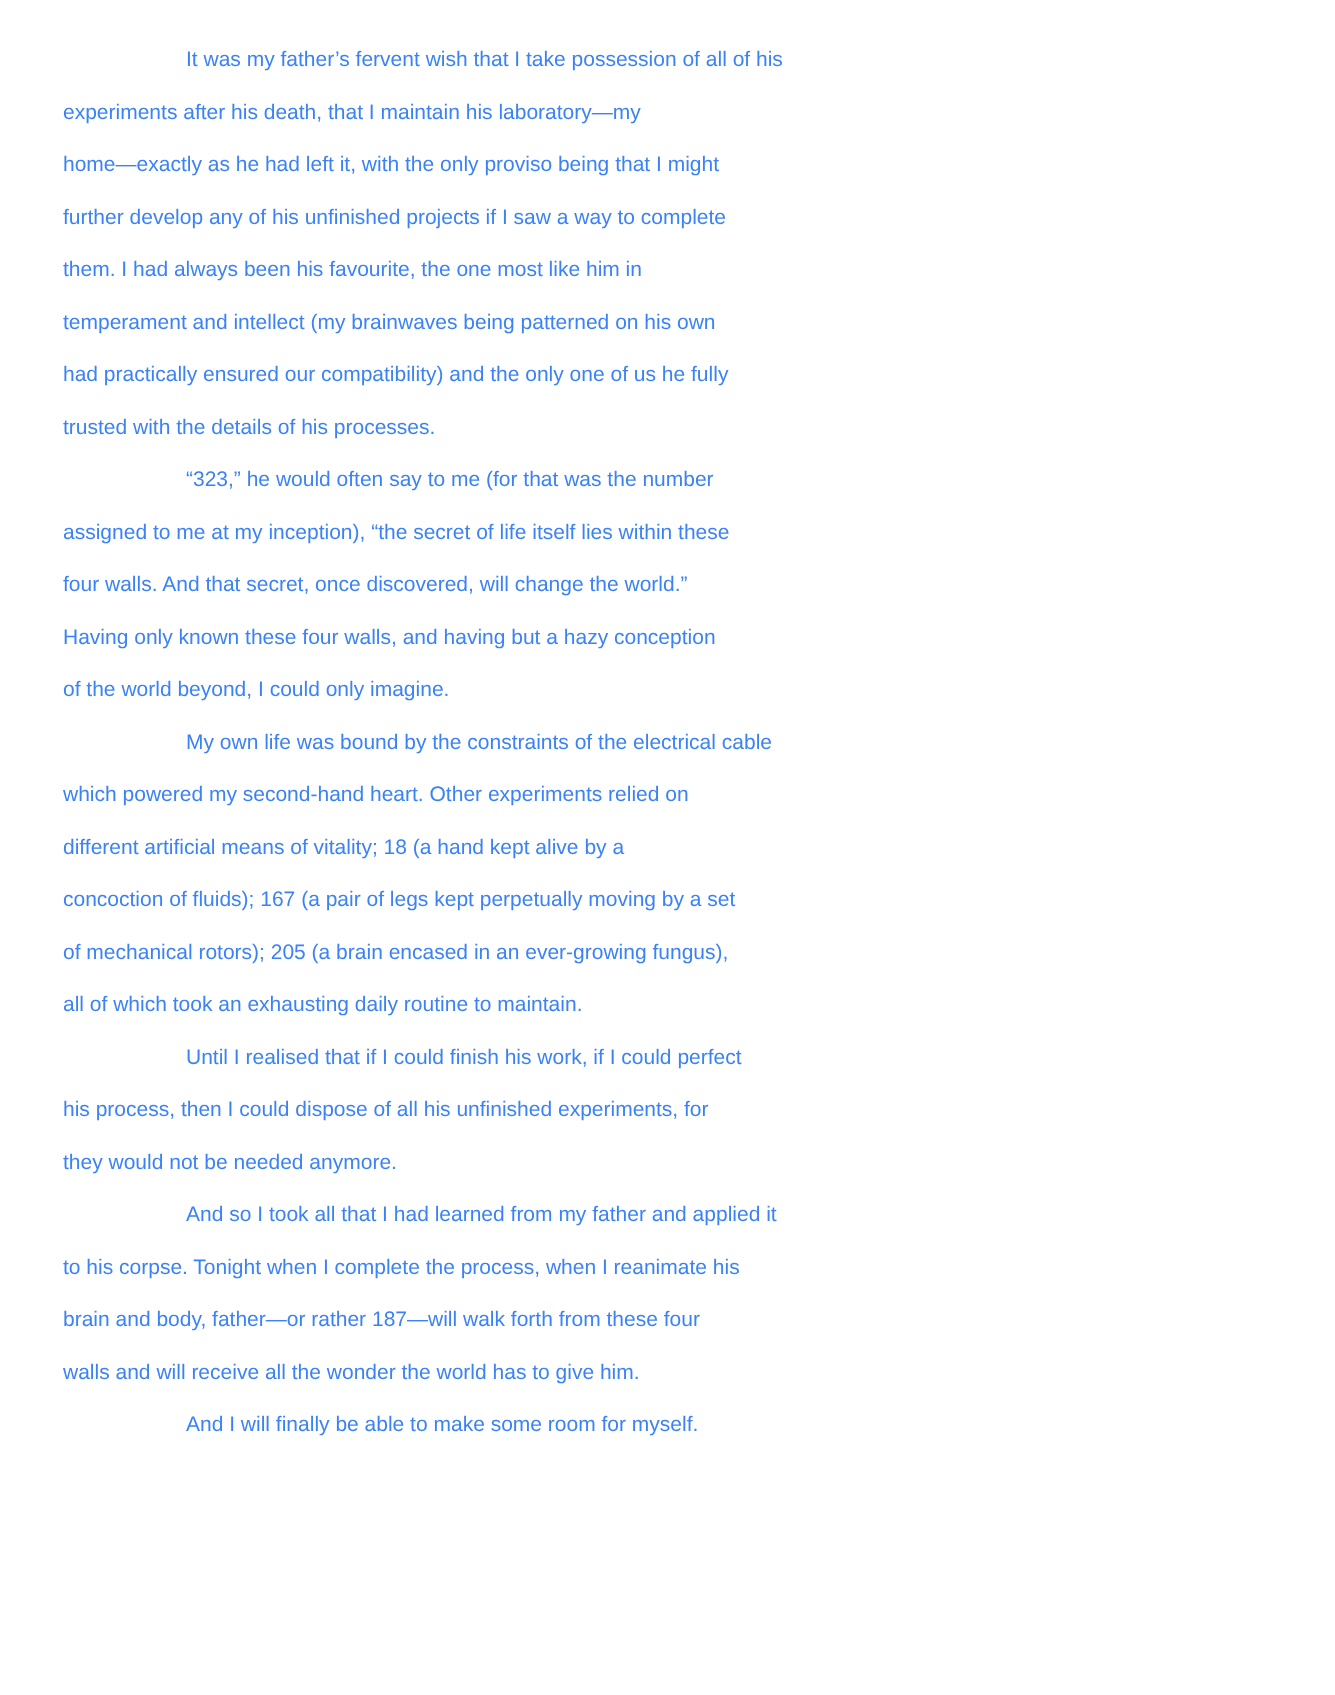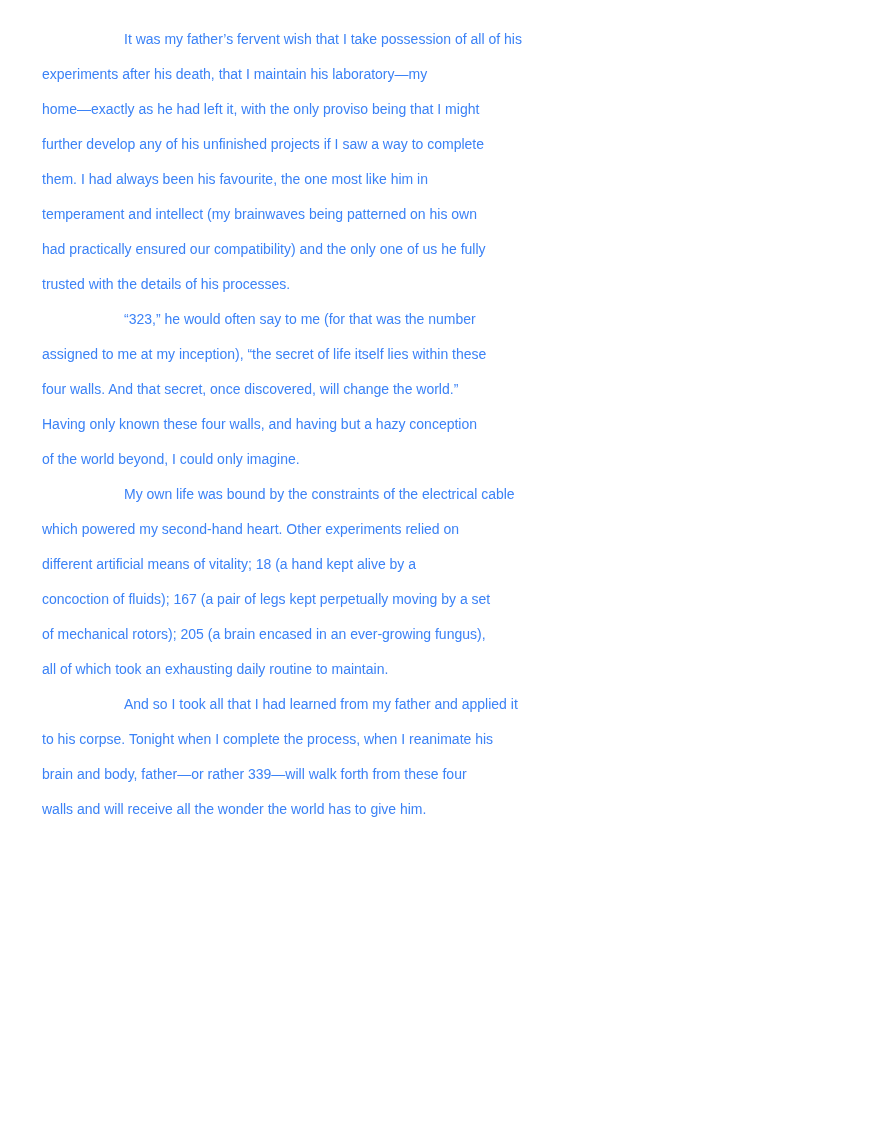--- a/index.html
+++ b/index.html
@@ -46,18 +46,22 @@
 assigned to me at my inception), “the secret of life itself lies within these
 four walls. And that secret, once discovered, will change the world.”
 Having only known these four walls, and having but a hazy conception
 of the world beyond, I could only imagine.</p>
     <p class="para">My own life was bound by the constraints of the electrical cable
 which powered my second-hand heart. Other experiments relied on
 different artificial means of vitality; 18 (a hand kept alive by a
 concoction of fluids); 167 (a pair of legs kept perpetually moving by a set
 of mechanical rotors); 205 (a brain encased in an ever-growing fungus),
 all of which took an exhausting daily routine to maintain.</p>
+    <p class="para">Until I realised that if I could finish his work, if I could perfect
+his process, then I could dispose of all his unfinished experiments, for
+they would not be needed anymore.</p>
     <p class="para">And so I took all that I had learned from my father and applied it
 to his corpse. Tonight when I complete the process, when I reanimate his
-brain and body, father—or rather 339—will walk forth from these four
+brain and body, father—or rather 187—will walk forth from these four
 walls and will receive all the wonder the world has to give him.</p>
+    <p class="para">And I will finally be able to make some room for myself.</p>
   </div>
 </div>
 
 </body></html>

